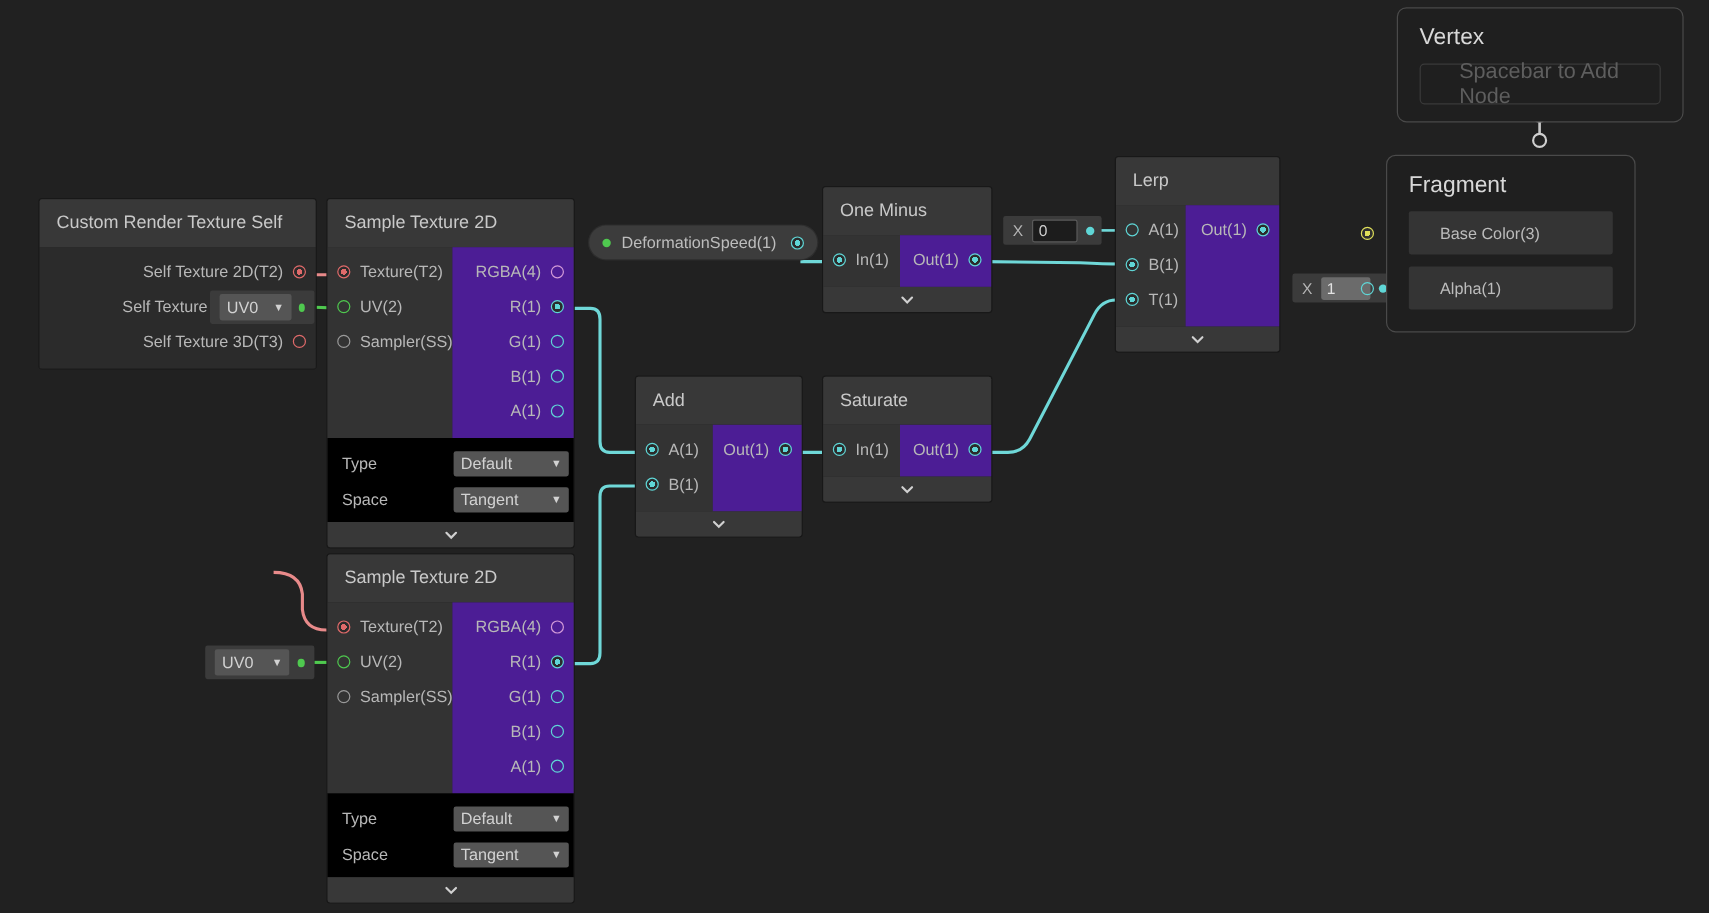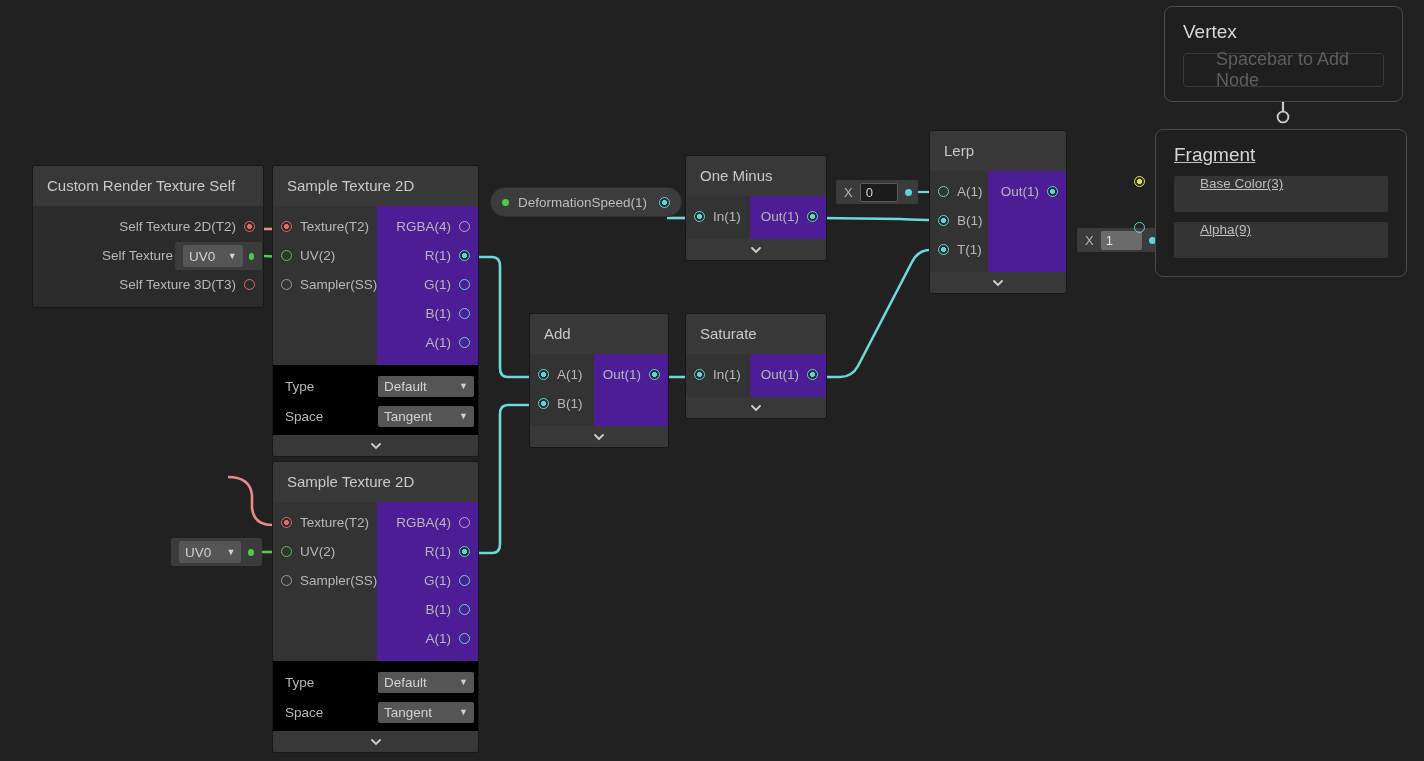--- a/index.html
+++ b/index.html
@@ -74,21 +74,21 @@
 
   
   .master{position:absolute;border:1px solid #4a4a4a;border-radius:8px;background:#1f1f1f;box-sizing:border-box;}
   .master-title{font-size:19px;color:#d8d8d8;padding:14px 0 10px 18px;}
   .master-empty{
     margin:0 18px 16px 18px;height:32px;border:1px solid #3a3a3a;border-radius:4px;
     display:flex;align-items:center;justify-content:center;font-size:18px;color:#5e5e5e;padding-left:32px;
   }
   .block{
     margin:0 18px 10px 18px;height:36px;background:#343434;border-radius:2px;
-    display:flex;gap:12px;padding-left:12px;font-size:13.5px;color:#bcbcbc;
+    display:flex;align-items:center;gap:12px;padding-left:12px;font-size:13.5px;color:#bcbcbc;
   }
   .block .port{margin-left:-30px;}
   .mport{position:absolute;}
 
   
   .overlay-dd{position:absolute;height:28px;background:#3b3b3b;border-radius:2px;display:flex;align-items:center;padding:0 8px;box-sizing:border-box;}
   .overlay-dd .dropdown{margin-left:0;width:74px;height:22px;background:#555;}
   .crt-right-label{justify-content:flex-end;padding-right:8px;gap:9px;}
 </style>
 </head>
@@ -417,25 +417,25 @@
     <span class="xlab">X</span>
     <span class="field grey">1</span>
     <span class="minidot"></span>
   </div>
 
   <div class="master" style="left:1164px;top:6px;width:239px;height:96px;">
     <div class="master-title">Vertex</div>
     <div class="master-empty">Spacebar to Add Node</div>
   </div>
 
-  <div class="master" style="left:1155px;top:129px;width:252px;height:148px;text-decoration:underline;">
+  <div class="master" style="left:1155px;top:129px;width:208px;height:148px;">
     <div class="master-title">Fragment</div>
     <div class="block" style="position:relative;">
       <span class="port c-basecolor filled mport" style="left:-10px;"></span>
       <span style="margin-left:14px;">Base Color(3)</span>
     </div>
     <div class="block" style="position:relative;">
       <span class="port mport" style="left:-10px;"></span>
-      <span style="margin-left:14px;">Alpha(9)</span>
+      <span style="margin-left:14px;">Alpha(1)</span>
     </div>
   </div>
 
 </div>
 
 </body></html>

